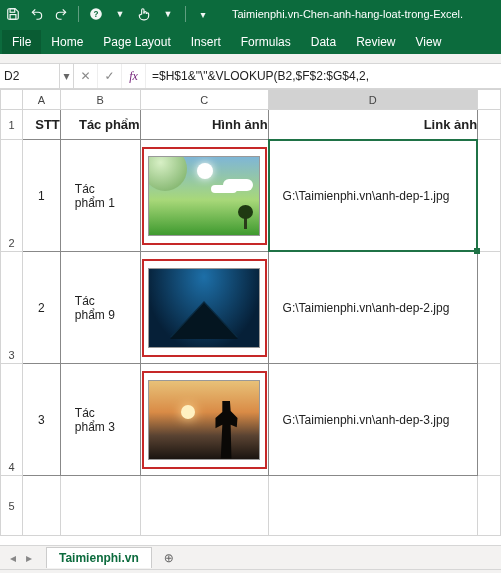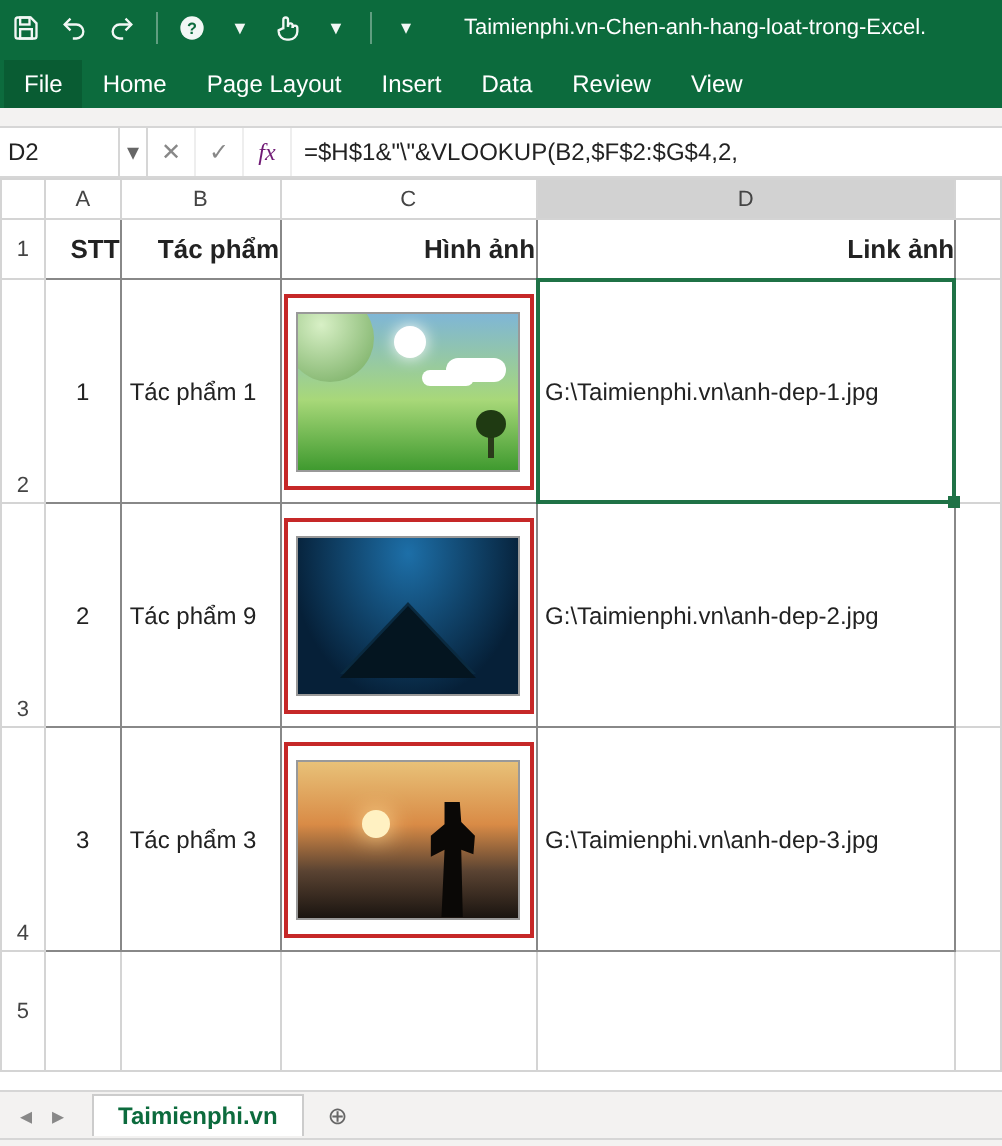--- a/index.html
+++ b/index.html
@@ -39,21 +39,21 @@
 
   .col-head { height: 20px; text-align: center; font-size: 11px; color: #444; background: #f3f2f1; }
   .row-head { width: 22px; text-align: center; font-size: 11px; color: #444; background: #f3f2f1; }
   .row-head.big { vertical-align: bottom; padding-bottom: 2px; }
   .col-head.sel { background: #d2d2d2; }
   .corner { background:#f3f2f1; }
 
   .hdr-cell { font-weight: 700; text-align: right; height: 30px; font-size: 13px; border:1px solid #888 !important; }
   .data-border { border:1px solid #888 !important; }
   .cell-c { text-align:center; }
-  .cell-pad { padding: 0 4px !important; }
+  .cell-pad { padding: 0 14px !important; }
   .row-tall { height: 112px; }
 
   .active-cell { position: relative; }
   .active-cell::after {
     content:""; position:absolute; inset:-1px; border:2px solid #1f7246; pointer-events:none;
   }
   .fill-handle { position:absolute; right:-3px; bottom:-3px; width:6px; height:6px; background:#1f7246; }
 
   .img-frame { position: relative; width: 100%; height: 100%; padding: 4px; }
   .img-frame::before { content:""; position:absolute; inset:1px; border:2px solid #c62828; pointer-events:none; }
@@ -127,20 +127,21 @@
     <span class="icon" style="font-size:10px;">▾</span>
   </div>
   <div class="title-text">Taimienphi.vn-Chen-anh-hang-loat-trong-Excel.</div>
 </div>
 
 <div class="ribbon-tabs">
   <div class="tab file">File</div>
   <div class="tab">Home</div>
   <div class="tab">Page Layout</div>
   <div class="tab">Insert</div>
+  <div class="tab">Formulas</div>
   <div class="tab">Data</div>
   <div class="tab">Review</div>
   <div class="tab">View</div>
 </div>
 <div class="ribbon-body"></div>
 
 <div class="formula-bar-row">
   <div class="namebox">D2</div>
   <div class="namebox-dd">▾</div>
   <div class="fb-btns">

